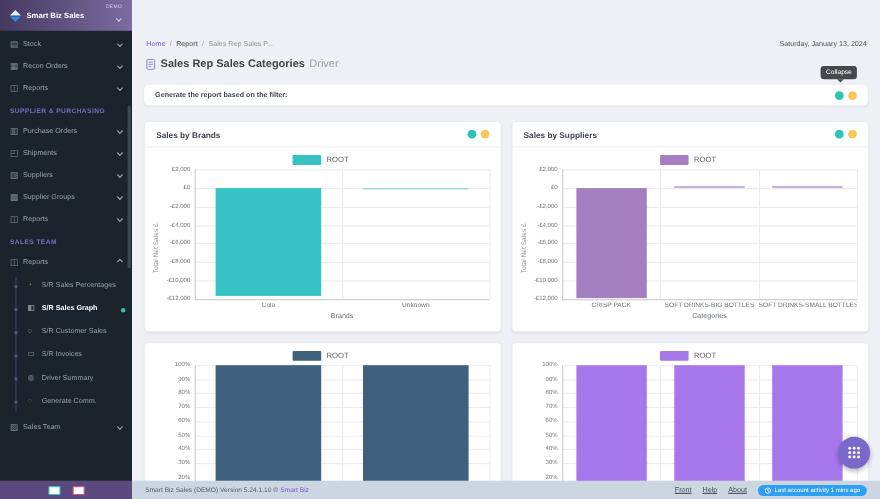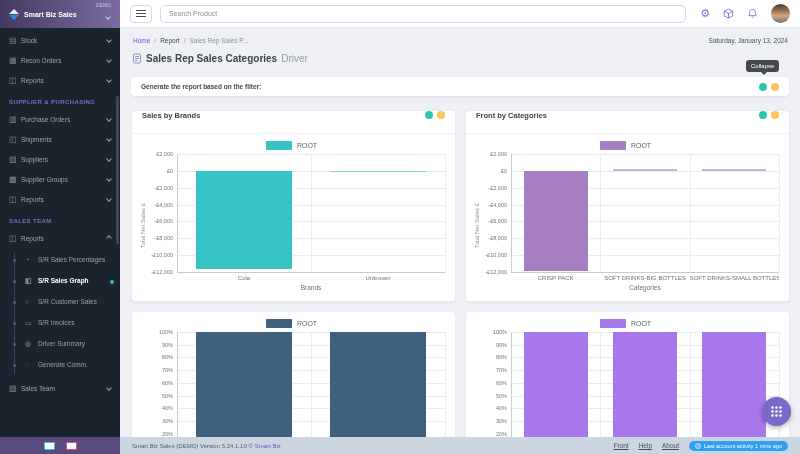--- a/index.html
+++ b/index.html
@@ -79,21 +79,21 @@
   .dot.teal{background:#2cc5b4;}
   .dot.yellow{background:#f9c65c;margin-left:4px;}
 
   
   .charts{position:absolute;left:131px;top:110px;width:658px;display:grid;
           grid-template-columns:325px 325px;gap:9px;z-index:1;}
   .panel{background:#fff;border:1px solid #ebebf2;border-radius:4px;box-shadow:0 1px 2px rgba(16,24,40,.05);
          display:flex;flex-direction:column;}
   .panel.row1{height:192px;}
   .panel.row2{height:330px;}
-  .panel-head{height:23px;flex:none;display:flex;padding:0 10px;border-bottom:1px solid #eeeef4;}
+  .panel-head{height:23px;flex:none;display:flex;align-items:center;padding:0 10px;border-bottom:1px solid #eeeef4;}
   .panel-title{font-size:7.5px;font-weight:bold;color:#3d434a;}
   .panel-body{flex:1;padding:5px 10px 4px 6px;display:flex;flex-direction:column;min-height:0;}
   .legend{display:flex;justify-content:center;align-items:center;gap:5px;height:12px;margin-bottom:3px;cursor:pointer;}
   .legend-swatch{width:26px;height:9px;border-radius:1px;}
   .legend-label{font-size:7px;color:#5c636a;}
   .chart-flex{display:flex;flex:1;min-height:0;}
   .ylab-wrap{width:9px;display:flex;align-items:center;justify-content:center;}
   .ylab{writing-mode:vertical-rl;transform:rotate(180deg);font-size:6px;color:#8b9199;white-space:nowrap;}
   .ycol{width:30px;position:relative;flex:none;}
   .ytick{position:absolute;right:4px;transform:translateY(-50%);font-size:5.5px;color:#70767d;white-space:nowrap;}
@@ -221,44 +221,20 @@
         <span class="chev"></span>
       </div>
     </div>
     <div class="sb-thumb"></div>
     <div class="sidebar-footer">
       <span class="flag"></span>
       <span class="flag pink"></span>
     </div>
   </div>
 
-  <div class="topbar">
-    <div class="hamburger">
-        <i></i>
-        <i></i>
-        <i></i>
-      </div>
-    <input class="search" type="text" placeholder="Search Product" style="">
-    <div class="top-icons">
-      <span class="tico">⚙</span>
-      <span class="tico">
-        <svg width="11" height="11" viewBox="0 0 11 11" fill="none" stroke="#7d6fd9" stroke-width="0.9">
-          <path d="M5.5 1 9.8 3.2v4.6L5.5 10 1.2 7.8V3.2z"></path>
-            <path d="M1.2 3.2 5.5 5.4 9.8 3.2M5.5 5.4V10"></path>
-        </svg>
-      </span>
-      <span class="tico">
-        <svg width="11" height="11" viewBox="0 0 11 11" fill="none" stroke="#7d6fd9" stroke-width="0.9">
-          <path d="M5.5 1.4c-1.8 0-2.9 1.3-2.9 3v1.9L1.7 7.7h7.6L8.4 6.3V4.4c0-1.7-1.1-3-2.9-3z"></path>
-          <path d="M4.6 8.9a1 1 0 0 0 1.8 0"></path>
-        </svg>
-      </span>
-      <span class="avatar"></span>
-    </div>
-  </div>
 
   <div class="crumbs">
     <span class="crumb-home">Home</span>
     <span class="crumb-sep">/</span>
     <span class="crumb-mid">Report</span>
     <span class="crumb-sep">/</span>
     <span class="crumb-cur">Sales Rep Sales P...</span>
   </div>
   <div class="date">Saturday, January 13, 2024</div>
 
@@ -329,21 +305,21 @@
                 <div class="xcat">Unknown</div>
               </div>
             <div class="xtitle">Brands</div>
           </div>
         </div>
       </div>
     </div>
 
     <div class="panel row1">
       <div class="panel-head">
-        <span class="panel-title">Front by Categories</span>
+        <span class="panel-title">Sales by Suppliers</span>
         <span class="spacer"></span>
         <span class="dot teal"></span>
         <span class="dot yellow"></span>
       </div>
       <div class="panel-body">
         <div class="legend">
           <span class="legend-swatch" style="background: rgb(165, 127, 193);"></span>
           <span class="legend-label">ROOT</span>
         </div>
         <div class="chart-flex">

